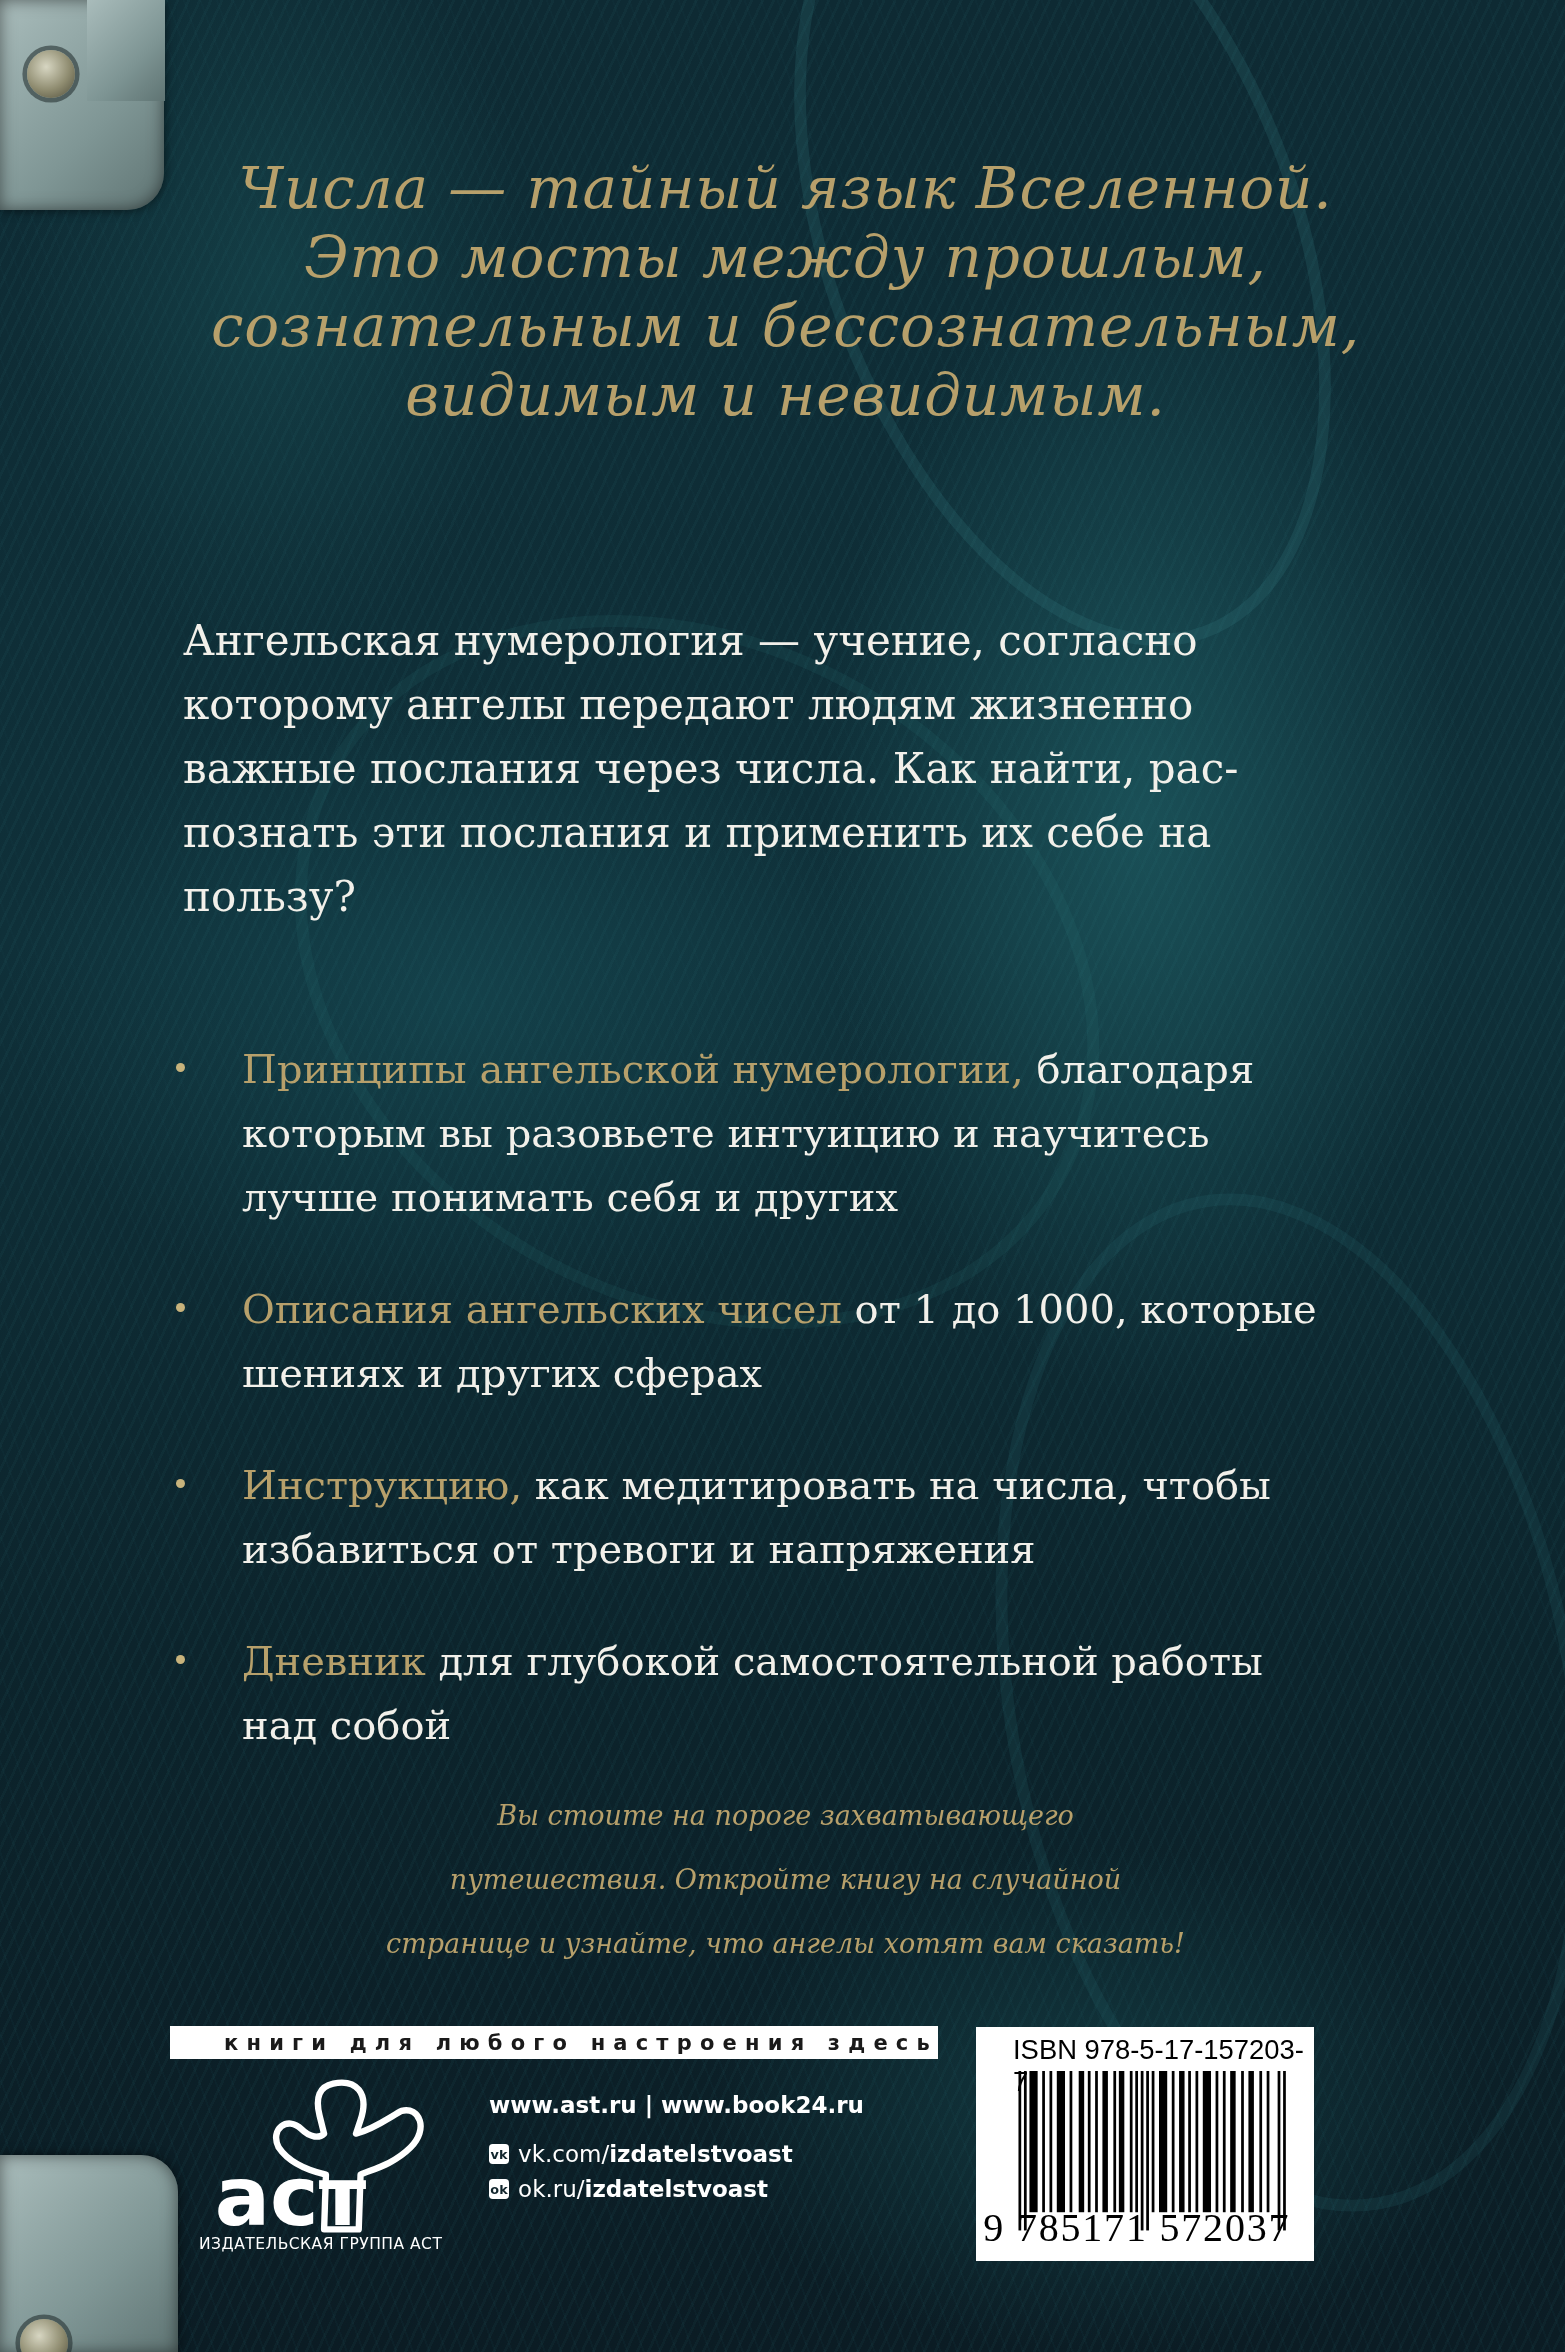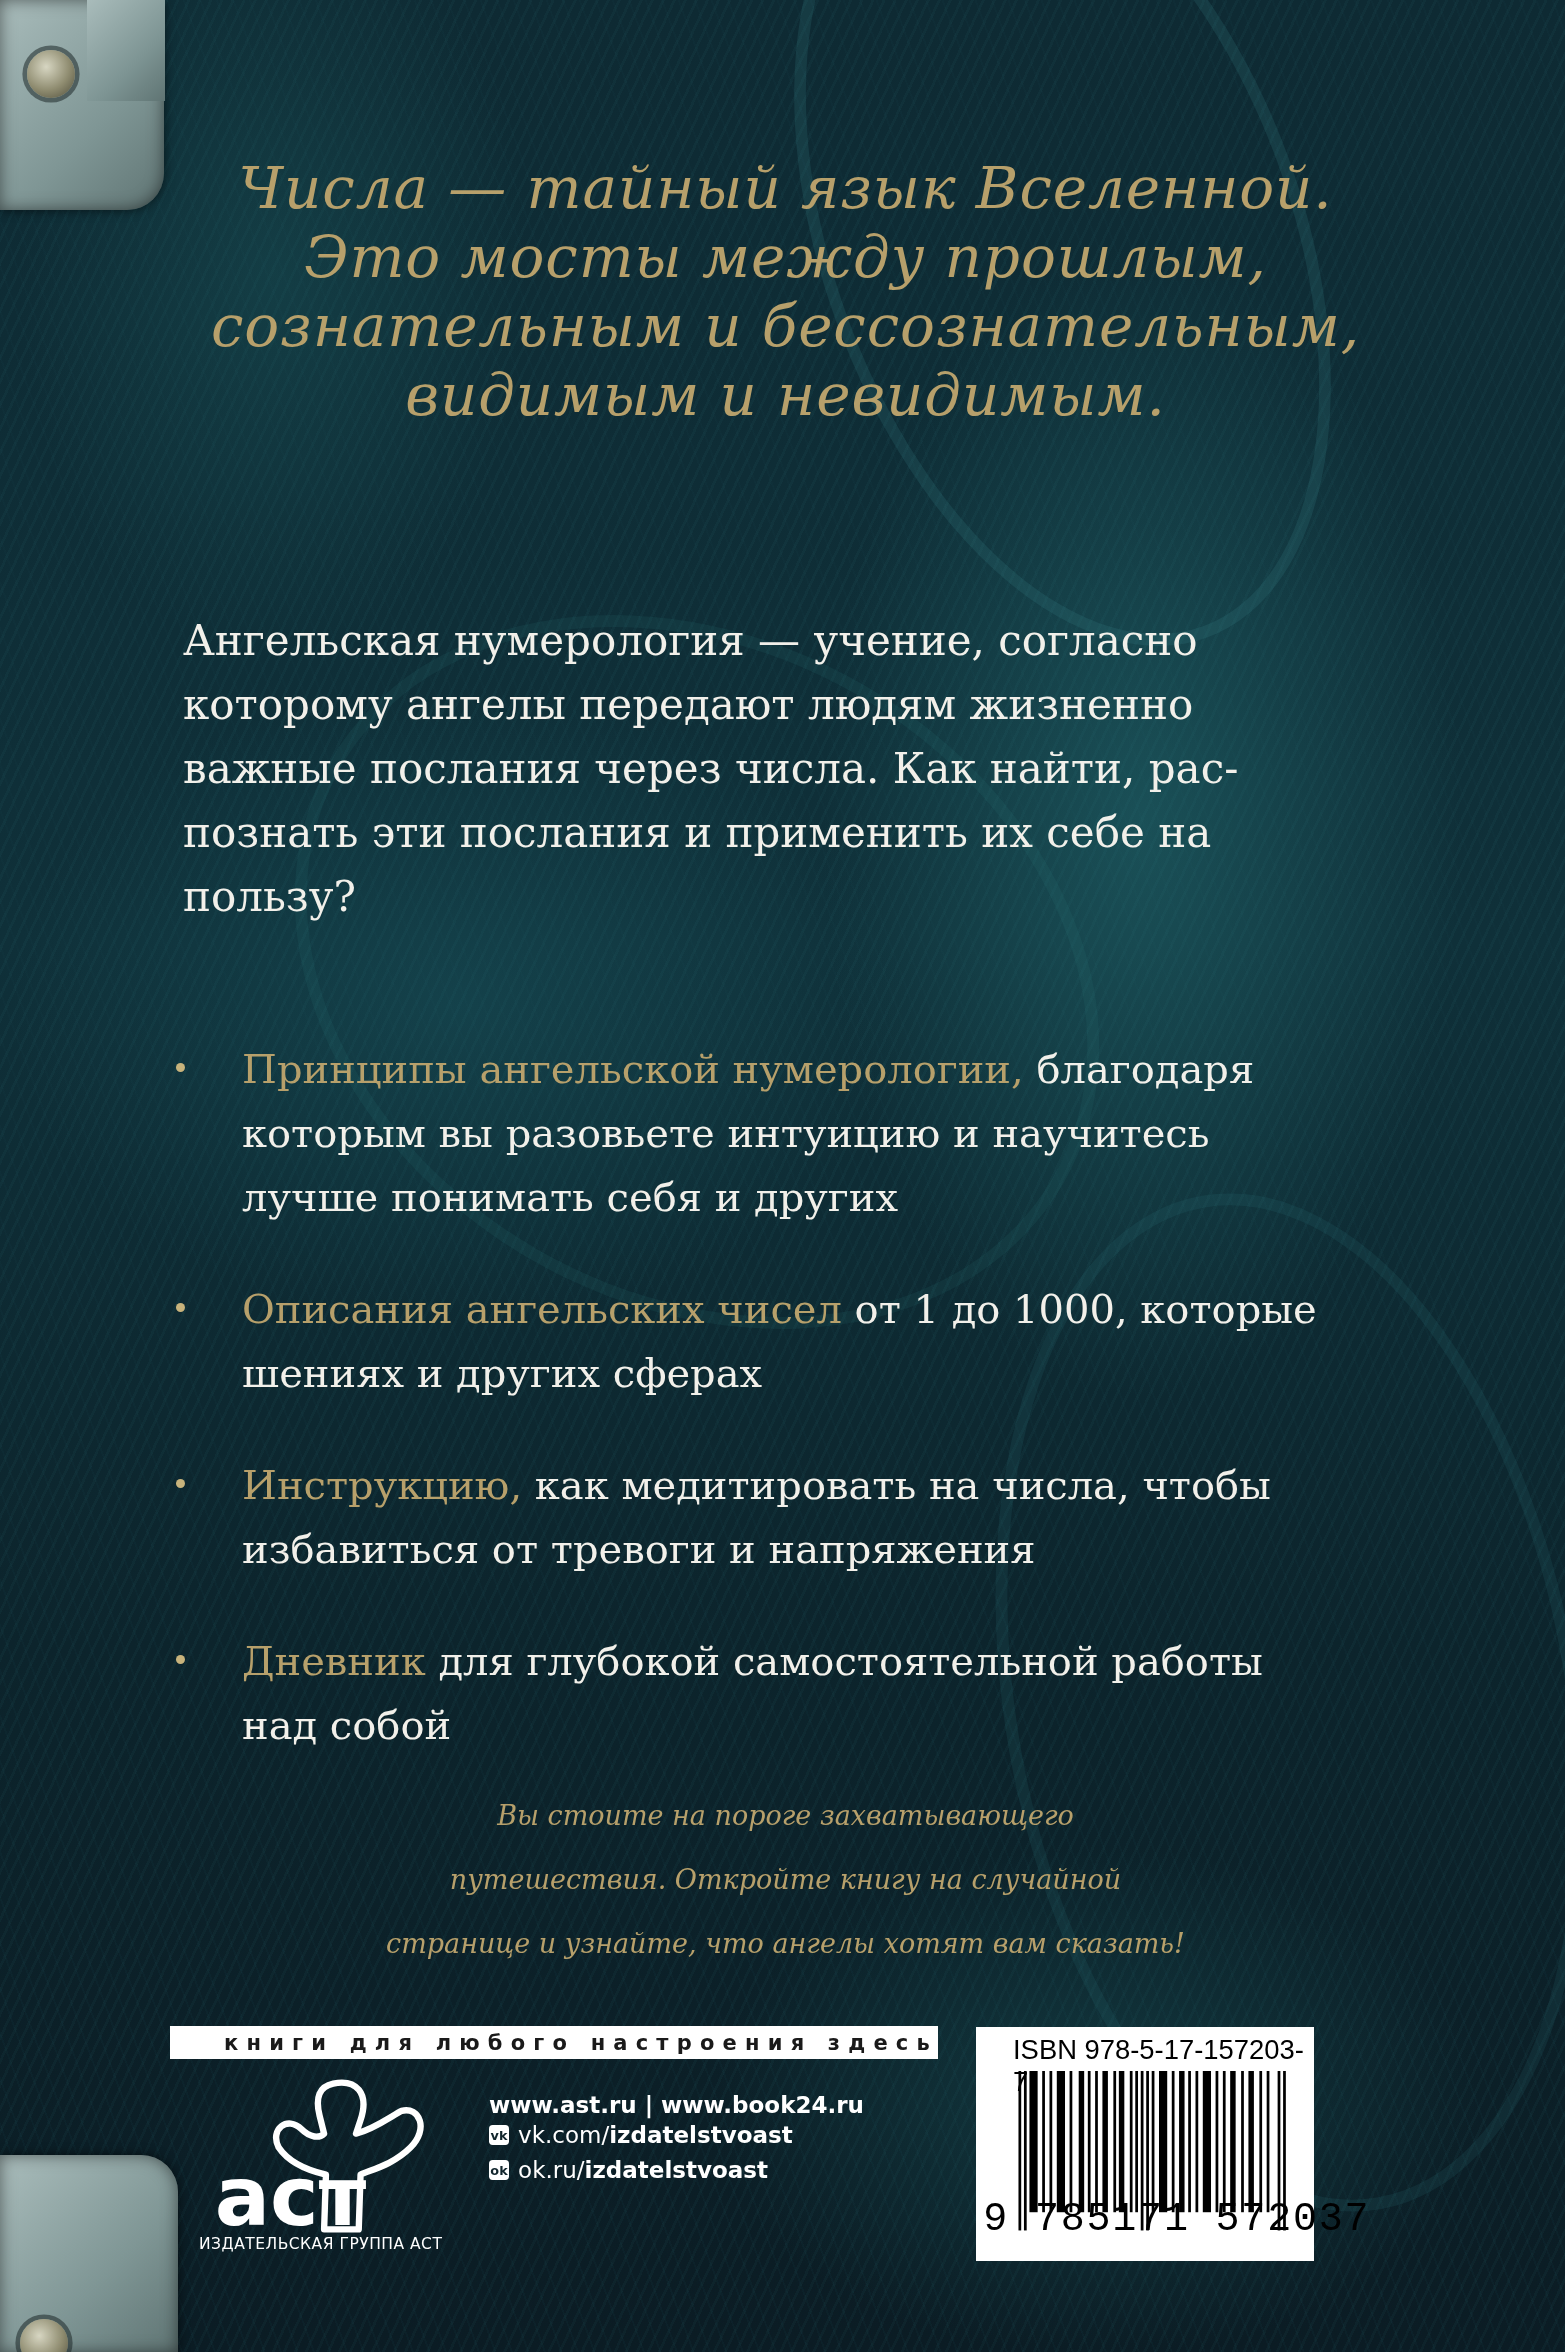--- a/index.html
+++ b/index.html
@@ -77,39 +77,39 @@
     color: #1a1a1a; font-family: "DejaVu Sans", sans-serif; font-weight: bold;
     font-size: 21px; letter-spacing: 8.2px;
   }
   .logo { position: absolute; left: 196px; top: 2079px; width: 238px; height: 164px; }
   .logo-caption {
     position: absolute; left: 199px; top: 2235px; color: #ffffff;
     font-family: "DejaVu Sans", sans-serif; font-size: 15.5px; letter-spacing: 0.5px;
   }
   .links { position: absolute; left: 489px; top: 2092px; color: #ffffff; }
   .links .web { font-family: "DejaVu Sans", sans-serif; font-weight: bold; font-size: 23px; }
-  .social-row { display: flex; align-items: center; margin-top: 4px; font-family: "DejaVu Sans", sans-serif; font-size: 23px; }
+  .social-row { display: flex; align-items: center; margin-top: 23px; font-family: "DejaVu Sans", sans-serif; font-size: 23px; }
   .social-row + .social-row { margin-top: 9.1px; }
   .social-icon {
     width: 20px; height: 20px; border-radius: 3.7px; background: #ffffff; color: #12262d;
     font-size: 12.8px; font-weight: bold; display: inline-flex; align-items: center; justify-content: center;
     margin-right: 9.1px;
   }
   .social-row b { font-weight: bold; }
   .barcode-box {
     position: absolute; left: 976px; top: 2027px; width: 338px; height: 234px;
     background: #ffffff;
   }
   .isbn-text {
     position: absolute; left: 37px; top: 7.3px; color: #000; font-family: "Liberation Sans", sans-serif;
     font-size: 27.4px;
   }
   .bars { position: absolute; left: 37px; top: 44px; width: 292px; height: 164px; }
   .ean-digits {
-    position: absolute; left: 7.3px; top: 170px; color: #000; font-family: Liberation Mono, monospace;
+    position: absolute; left: 7.3px; top: 177px; color: #000; font-family: Liberation Serif, serif;
     font-size: 40px; letter-spacing: 1.8px; white-space: nowrap;
   }
 </style>
 </head>
 <body>
 
 <div class="cover">
 
   <div class="vein" style="left:822px;top:-183px;width:457px;height:822px;transform:rotate(-20deg);"></div>
   <div class="vein" style="left:274px;top:640px;width:822px;height:640px;transform:rotate(30deg);border-color:rgba(50,130,135,0.12);"></div>

